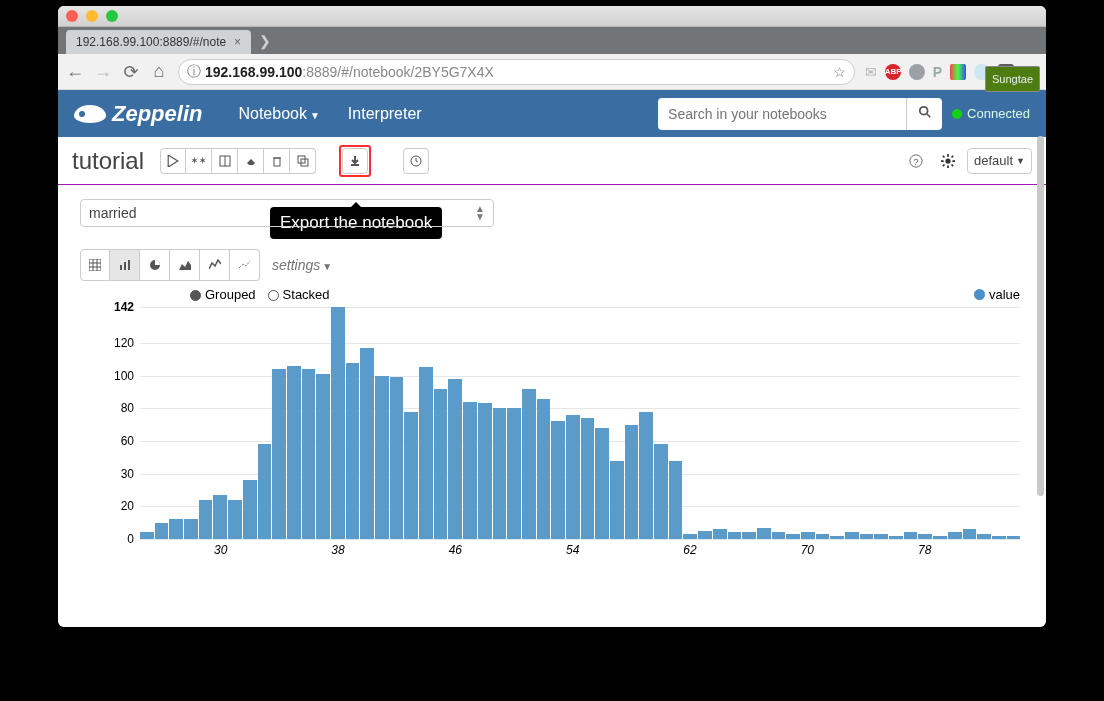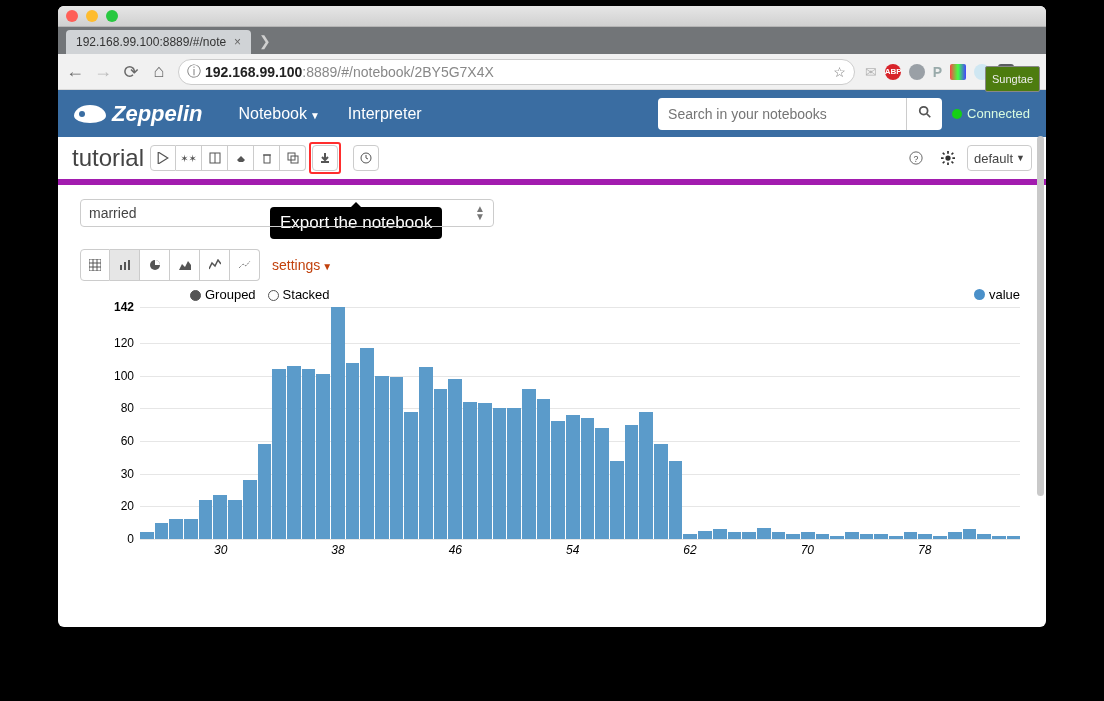--- a/index.html
+++ b/index.html
@@ -42,21 +42,21 @@
   .zep-nav { display:flex; gap:28px; margin-left:36px; font-size:16px; }
   .zep-nav .item { color:#fff; }
   .zep-nav .caret { font-size:10px; margin-left:3px; }
   .zep-right { margin-left:auto; display:flex; align-items:center; gap:10px; }
   .zep-search { display:flex; }
   .zep-search input { width:248px; height:32px; border:none; padding:0 10px; font-size:14px; border-radius:4px 0 0 4px; }
   .zep-search button { width:36px; height:32px; border:none; background:#fff; border-left:1px solid #ccc; border-radius:0 4px 4px 0; color:#555; font-size:15px; }
   .conn { display:flex; align-items:center; gap:5px; font-size:13px; color:#d8fbe0; }
   .conn .dot { width:10px; height:10px; background:#15d015; border-radius:50%; }
   
-  .nb-row { height:48px; display:flex; align-items:center; padding:0 14px; border-bottom:6px solid #a21caf; }
+  .nb-row { height:48px; display:flex; align-items:center; padding:0 14px; gap:10px; border-bottom:1px solid #a21caf; }
   .nb-title { font-size:24px; color:#444; margin-right:6px; }
   .btn-strip { display:flex; }
   .btn, .btn-solo { height:26px; min-width:26px; background:#fff; border:1px solid #ccc; display:flex; align-items:center; justify-content:center; color:#555; font-size:12px; }
   .btn-strip .btn + .btn { border-left:none; }
   .btn-strip .btn:first-child { border-radius:4px 0 0 4px; }
   .btn-strip .btn:last-child { border-radius:0 4px 4px 0; }
   .btn-solo { border-radius:4px; }
   .highlight-box { border:2px solid #ff2d2d; border-radius:3px; padding:1px; margin-left:-1px; }
   .tooltip { position:absolute; background:#000; color:#fff; font-size:17px; padding:6px 10px; border-radius:4px; left:212px; top:201px; }
   .tooltip:before { content:""; position:absolute; top:-5px; left:50%; margin-left:-5px; border:5px solid transparent; border-bottom-color:#000; border-top:none; }
@@ -66,21 +66,21 @@
   .content { padding:14px 22px 0 22px; position:relative; height:469px; overflow:hidden; }
   .dropdown { width:414px; height:28px; border:1px solid #ccc; border-radius:4px; display:flex; align-items:center; padding:0 8px; font-size:14px; color:#444; }
   .dropdown .arrows { margin-left:auto; color:#777; font-size:10px; line-height:8px; }
   .viz-row { display:flex; align-items:center; gap:12px; margin-top:22px; }
   .viz-group { display:flex; }
   .viz-btn { width:30px; height:32px; border:1px solid #ccc; background:#fff; display:flex; align-items:center; justify-content:center; color:#555; font-size:13px; }
   .viz-btn+.viz-btn{border-left:none}
   .viz-btn:first-child{border-radius:4px 0 0 4px}
   .viz-btn:last-child{border-radius:0 4px 4px 0}
   .viz-btn.active{background:#e6e6e6}
-  .settings-link { color:#c2410c; font-size:14px; }
+  .settings-link { color:#737373; font-size:14px;font-style:italic; }
   .settings-link .caret{font-size:10px;margin-left:2px}
   
   .chart-wrap { margin-top:6px; position:relative; }
   .chart-top { display:flex; align-items:center; font-size:13px; color:#000; padding-left:110px; position:relative; }
   .radio { width:11px; height:11px; border-radius:50%; border:1px solid #555; display:inline-block; margin-right:4px; vertical-align:-2px; }
   .radio.filled{background:#555}
   .legend-right { position:absolute; right:0; display:flex; align-items:center; gap:4px; margin-right:4px; }
   .legend-right .sw { width:11px; height:11px; background:#4a90c9; border-radius:50%; }
   .chart-area { position:relative; height:232px; margin-top:5px; margin-left:60px; margin-right:4px; }
   .grid-line { position:absolute; left:0; right:0; border-top:1px solid #e6e6e6; }

